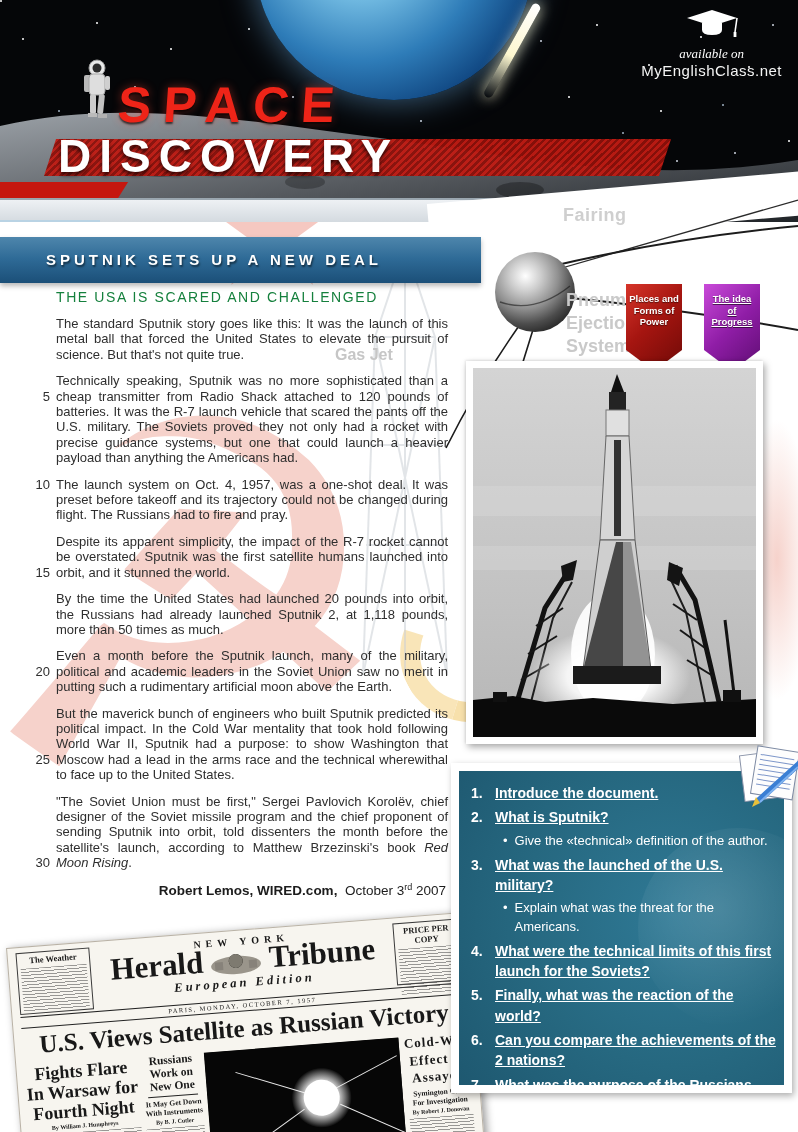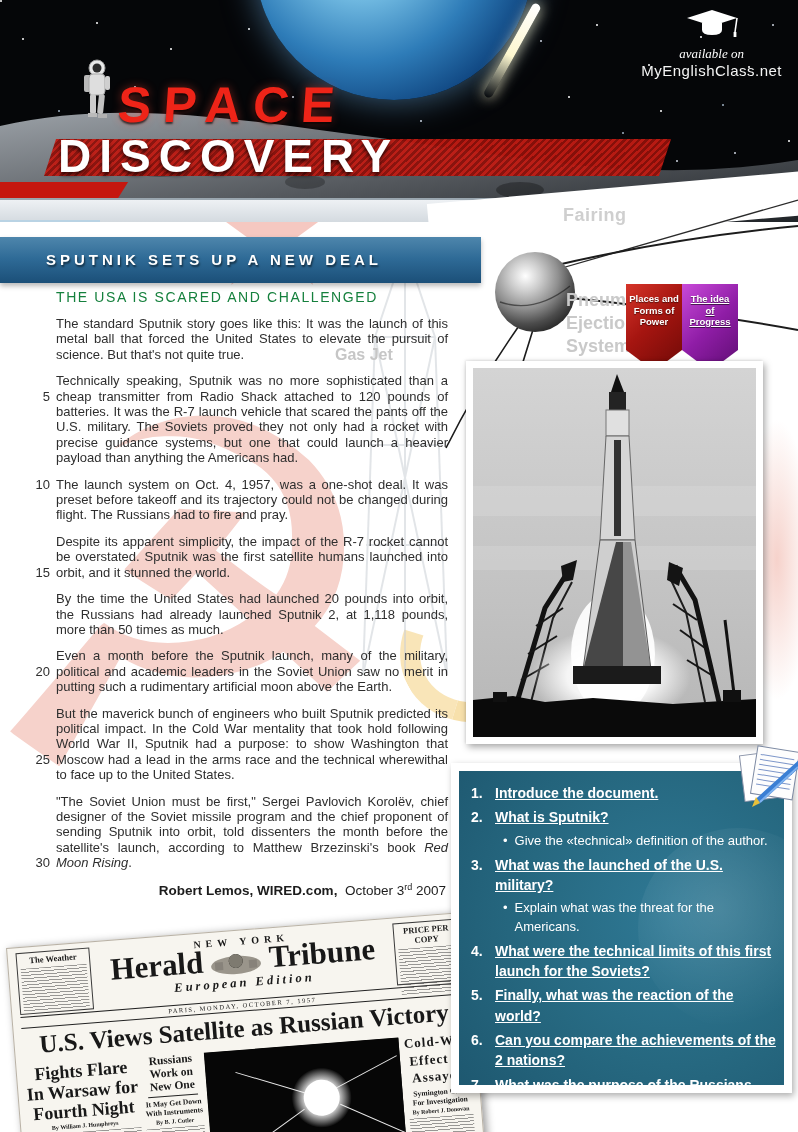--- a/index.html
+++ b/index.html
@@ -65,21 +65,21 @@
     letter-spacing:1.6px;z-index:2;}
 
   
   .diagram{position:absolute;left:420px;top:190px;z-index:2;pointer-events:none;}
   .lbl{position:absolute;font-weight:700;z-index:2;pointer-events:none;}
   .lbl-fairing{left:563px;top:205px;font-size:18px;color:#cfcfcf;letter-spacing:.5px;text-align:center;}
   .lbl-pneu{left:566px;top:289px;font-size:18px;line-height:23px;color:#c9c9c9;}
   .lbl-gas{left:335px;top:346px;font-size:16px;color:#c6c6c6;}
 
   
-  .badges{position:absolute;left:626px;top:284px;display:flex;z-index:3;}
+  .badges{position:absolute;left:626px;top:284px;display:flex;gap:22px;z-index:3;}
   .badge{width:50px;padding:9px 3px 18px;color:#fff;font-size:9.5px;font-weight:700;
     text-align:center;line-height:11.5px;text-shadow:0 1px 1px rgba(0,0,0,.55);
     clip-path:polygon(0 0,100% 0,100% 76%,50% 100%,0 76%);
     filter:drop-shadow(2px 2px 2px rgba(0,0,0,.35));}
   .badge-red{background:linear-gradient(135deg,#d6352a 0%,#a51510 45%,#6f0a07 100%);}
   .badge-purple{background:linear-gradient(135deg,#c94ad9 0%,#8f1da6 50%,#5e0d72 100%);height:60px;text-decoration:underline;}
 
   
   .article{position:absolute;left:28px;top:316px;width:420px;z-index:3;}
   .para{position:relative;margin:0 0 11px 0;padding-left:28px;font-size:13px;line-height:15.4px;

